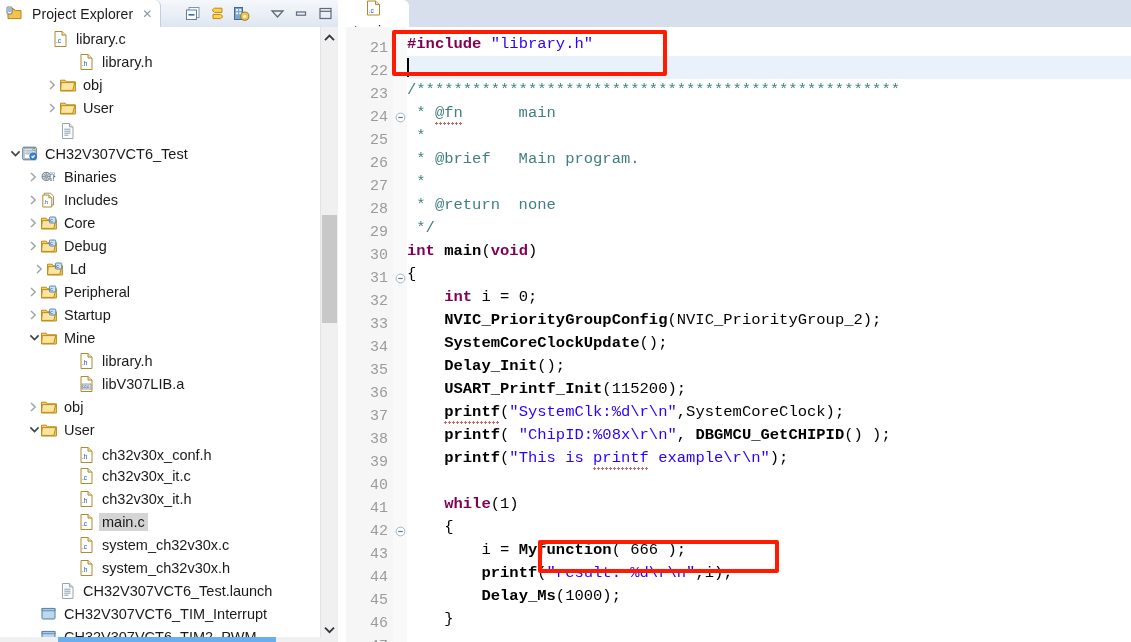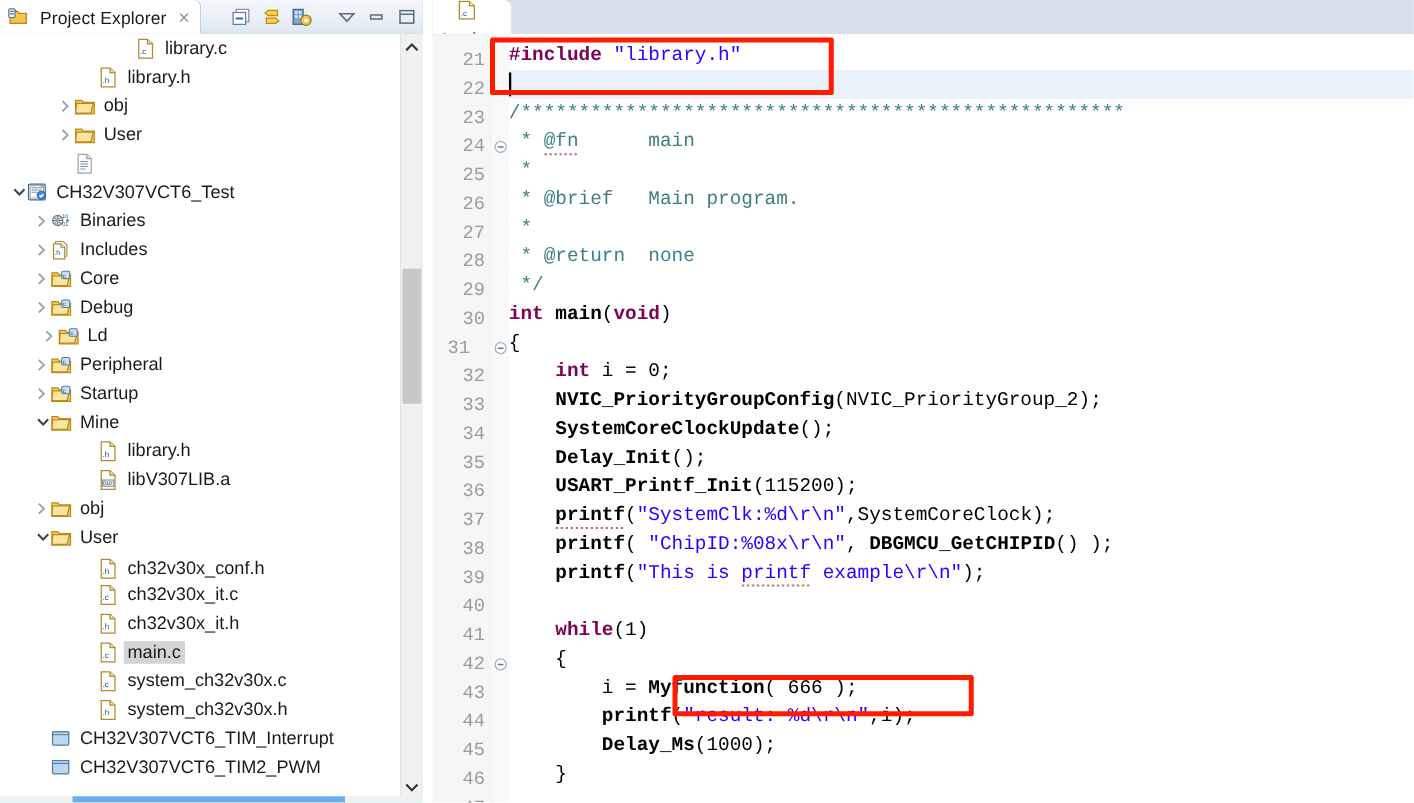--- a/index.html
+++ b/index.html
@@ -212,21 +212,21 @@
           <svg width="17" height="17" viewBox="0 0 17 17">
             <rect x="3" y="3.5" width="11" height="10" fill="none" stroke="#5d6b7a" stroke-width="1.2"></rect>
             <path d="M3 6.3h11" stroke="#5d6b7a" stroke-width="1.2"></path>
           </svg>
         </span>
       </div>
     </div>
 
     <div class="tree-wrap">
       <div class="tree" id="tree">
-          <div class="trow" style="padding-left: 95px;">
+          <div class="trow" style="padding-left: 39px;">
             <span class="twisty"></span>
             <span class="ico">
               <svg width="18" height="18" viewBox="0 0 18 18">
                 <path d="M3 1.5h7l4 3.6V16.5H3z" fill="#fff" stroke="#b08a2e" stroke-width="1"></path>
                 <path d="M10 1.5v3.6h4" fill="#f2e3b4" stroke="#b08a2e" stroke-width="1"></path>
                 <text x="4" y="13.4" font-family="Liberation Sans, sans-serif" font-size="6.4" fill="#14508f">.c</text>
               </svg>
             </span>
             <span class="lbl">library.c</span>
           </div>
@@ -534,20 +534,31 @@
           <div class="trow" style="padding-left: 65px;">
             <span class="twisty"></span>
             <span class="ico">
               <svg width="18" height="18" viewBox="0 0 18 18">
                 <path d="M3 1.5h7l4 3.6V16.5H3z" fill="#fff" stroke="#b08a2e" stroke-width="1"></path>
                 <path d="M10 1.5v3.6h4" fill="#f2e3b4" stroke="#b08a2e" stroke-width="1"></path>
                 <text x="4" y="13.4" font-family="Liberation Sans, sans-serif" font-size="6.4" fill="#14508f">.h</text>
               </svg>
             </span>
             <span class="lbl">system_ch32v30x.h</span>
+          </div>
+          <div class="trow" style="padding-left: 46px;">
+            <span class="twisty"></span>
+            <span class="ico">
+              <svg width="18" height="18" viewBox="0 0 18 18">
+                <path d="M3.5 1.5h7l3.5 3.4V16.5h-10.5z" fill="#fbfcfe" stroke="#98a6b4" stroke-width="1"></path>
+                <path d="M10.5 1.5v3.4H14" fill="#dde6ef" stroke="#98a6b4" stroke-width="1"></path>
+                <path d="M5.3 7.2h6.2M5.3 9.2h6.2M5.3 11.2h6.2M5.3 13.2h4" stroke="#7d93a8" stroke-width=".9"></path>
+              </svg>
+            </span>
+            <span class="lbl">CH32V307VCT6_Test.launch</span>
           </div>
           <div class="trow" style="padding-left: 27px;">
             <span class="twisty"></span>
             <span class="ico">
               <svg width="18" height="18" viewBox="0 0 18 18">
                 <rect x="2" y="3.4" width="13" height="10.6" rx="1" fill="#bcd8ef" stroke="#4f7fa6" stroke-width="1"></rect>
                 <rect x="2" y="3.4" width="13" height="2.4" fill="#a6cae8" stroke="#4f7fa6" stroke-width=".8"></rect>
               </svg>
             </span>
             <span class="lbl">CH32V307VCT6_TIM_Interrupt</span>
@@ -640,21 +651,21 @@
           <div class="ln" style="top: 10px; position: absolute; left: 0px; width: 42px; text-align: right;">21</div>
           <div class="ln" style="top: 33px; position: absolute; left: 0px; width: 42px; text-align: right;">22</div>
           <div class="ln" style="top: 56px; position: absolute; left: 0px; width: 42px; text-align: right;">23</div>
           <div class="ln" style="top: 79px; position: absolute; left: 0px; width: 42px; text-align: right;">24</div>
           <div class="ln" style="top: 102px; position: absolute; left: 0px; width: 42px; text-align: right;">25</div>
           <div class="ln" style="top: 125px; position: absolute; left: 0px; width: 42px; text-align: right;">26</div>
           <div class="ln" style="top: 148px; position: absolute; left: 0px; width: 42px; text-align: right;">27</div>
           <div class="ln" style="top: 171px; position: absolute; left: 0px; width: 42px; text-align: right;">28</div>
           <div class="ln" style="top: 194px; position: absolute; left: 0px; width: 42px; text-align: right;">29</div>
           <div class="ln" style="top: 217px; position: absolute; left: 0px; width: 42px; text-align: right;">30</div>
-          <div class="ln" style="top: 240px; position: absolute; left: 0px; width: 42px; text-align: center;">31</div>
+          <div class="ln" style="top: 240px; position: absolute; left: 0px; width: 42px; text-align: right;">31</div>
           <div class="ln" style="top: 263px; position: absolute; left: 0px; width: 42px; text-align: right;">32</div>
           <div class="ln" style="top: 286px; position: absolute; left: 0px; width: 42px; text-align: right;">33</div>
           <div class="ln" style="top: 309px; position: absolute; left: 0px; width: 42px; text-align: right;">34</div>
           <div class="ln" style="top: 332px; position: absolute; left: 0px; width: 42px; text-align: right;">35</div>
           <div class="ln" style="top: 355px; position: absolute; left: 0px; width: 42px; text-align: right;">36</div>
           <div class="ln" style="top: 378px; position: absolute; left: 0px; width: 42px; text-align: right;">37</div>
           <div class="ln" style="top: 401px; position: absolute; left: 0px; width: 42px; text-align: right;">38</div>
           <div class="ln" style="top: 424px; position: absolute; left: 0px; width: 42px; text-align: right;">39</div>
           <div class="ln" style="top: 447px; position: absolute; left: 0px; width: 42px; text-align: right;">40</div>
           <div class="ln" style="top: 470px; position: absolute; left: 0px; width: 42px; text-align: right;">41</div>

